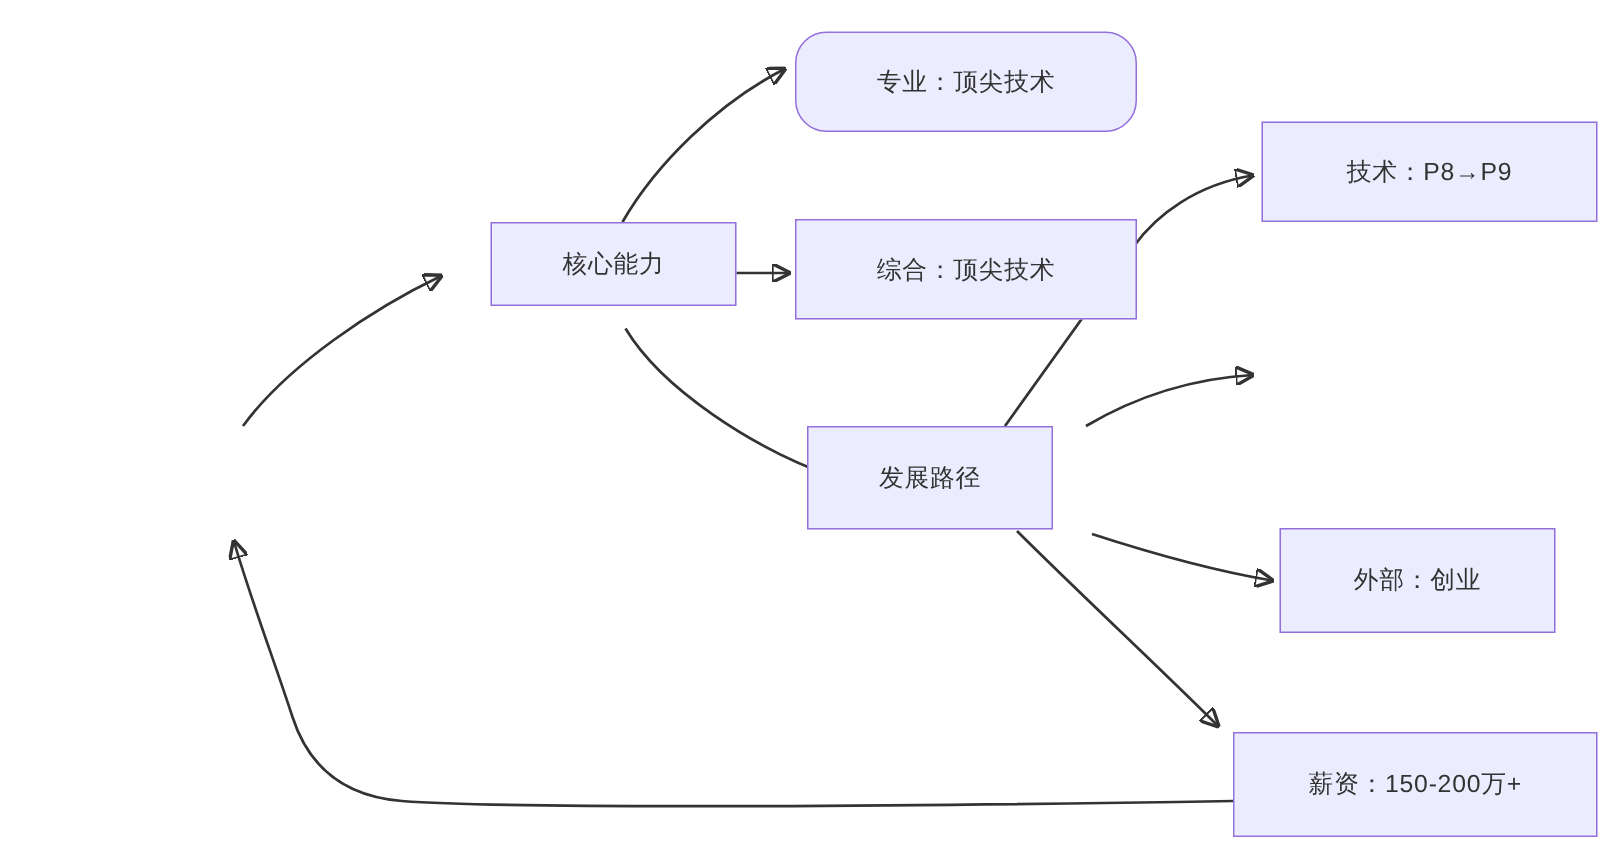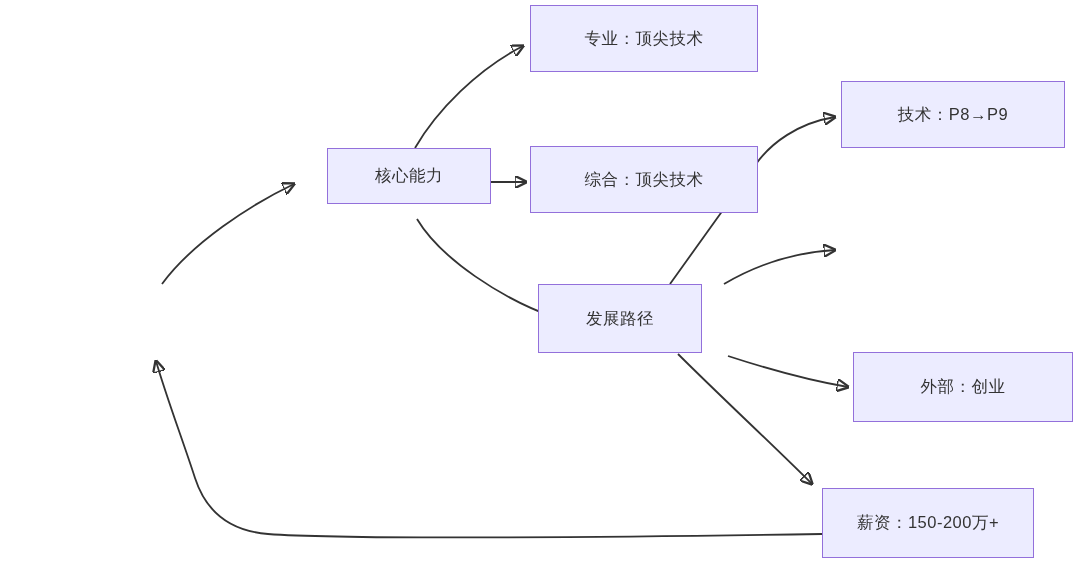--- a/index.html
+++ b/index.html
@@ -40,27 +40,27 @@
     align-items:center;
     justify-content:center;
     font-size:16.5px;
     letter-spacing:0.5px;
     box-sizing:border-box;
     white-space:nowrap;
   }
   
   .n-p8     {left:10px;  top:284px; width:228px; height:68px;}
   .n-core   {left:303px; top:148px; width:164px; height:56px;margin-left:24px;}
-  .n-pro    {left:530px; top:5px;  width:228px; height:67px;}
+  .n-pro    {left:530px; top:21px;  width:228px; height:67px;border-radius:21px;}
   .n-comp   {left:530px; top:146px; width:228px; height:67px;}
   .n-path   {left:538px; top:284px; width:164px; height:69px;}
   .n-tech   {left:841px; top:81px;  width:224px; height:67px;}
   .n-mgmt   {left:841px; top:217px; width:224px; height:67px;}
-  .n-ext    {left:853px; top:352px; width:220px; height:70px;justify-content:center;}
-  .n-salary {left:822px; top:488px; width:212px; height:70px;}
+  .n-ext    {left:853px; top:352px; width:184px; height:70px;justify-content:center;}
+  .n-salary {left:822px; top:488px; width:243px; height:70px;}
 </style>
 </head>
 <body>
 
 <div class="canvas">
 
   <svg class="edges" viewBox="0 0 1080 569" xmlns="http://www.w3.org/2000/svg">
     <defs>
       <marker id="arrow" viewBox="0 0 10 10" refX="9" refY="5" markerWidth="7" markerHeight="7" orient="auto-start-reverse">
         <path d="M 0 0 L 10 5 L 0 10 z" fill="#333333" stroke="none"></path>

